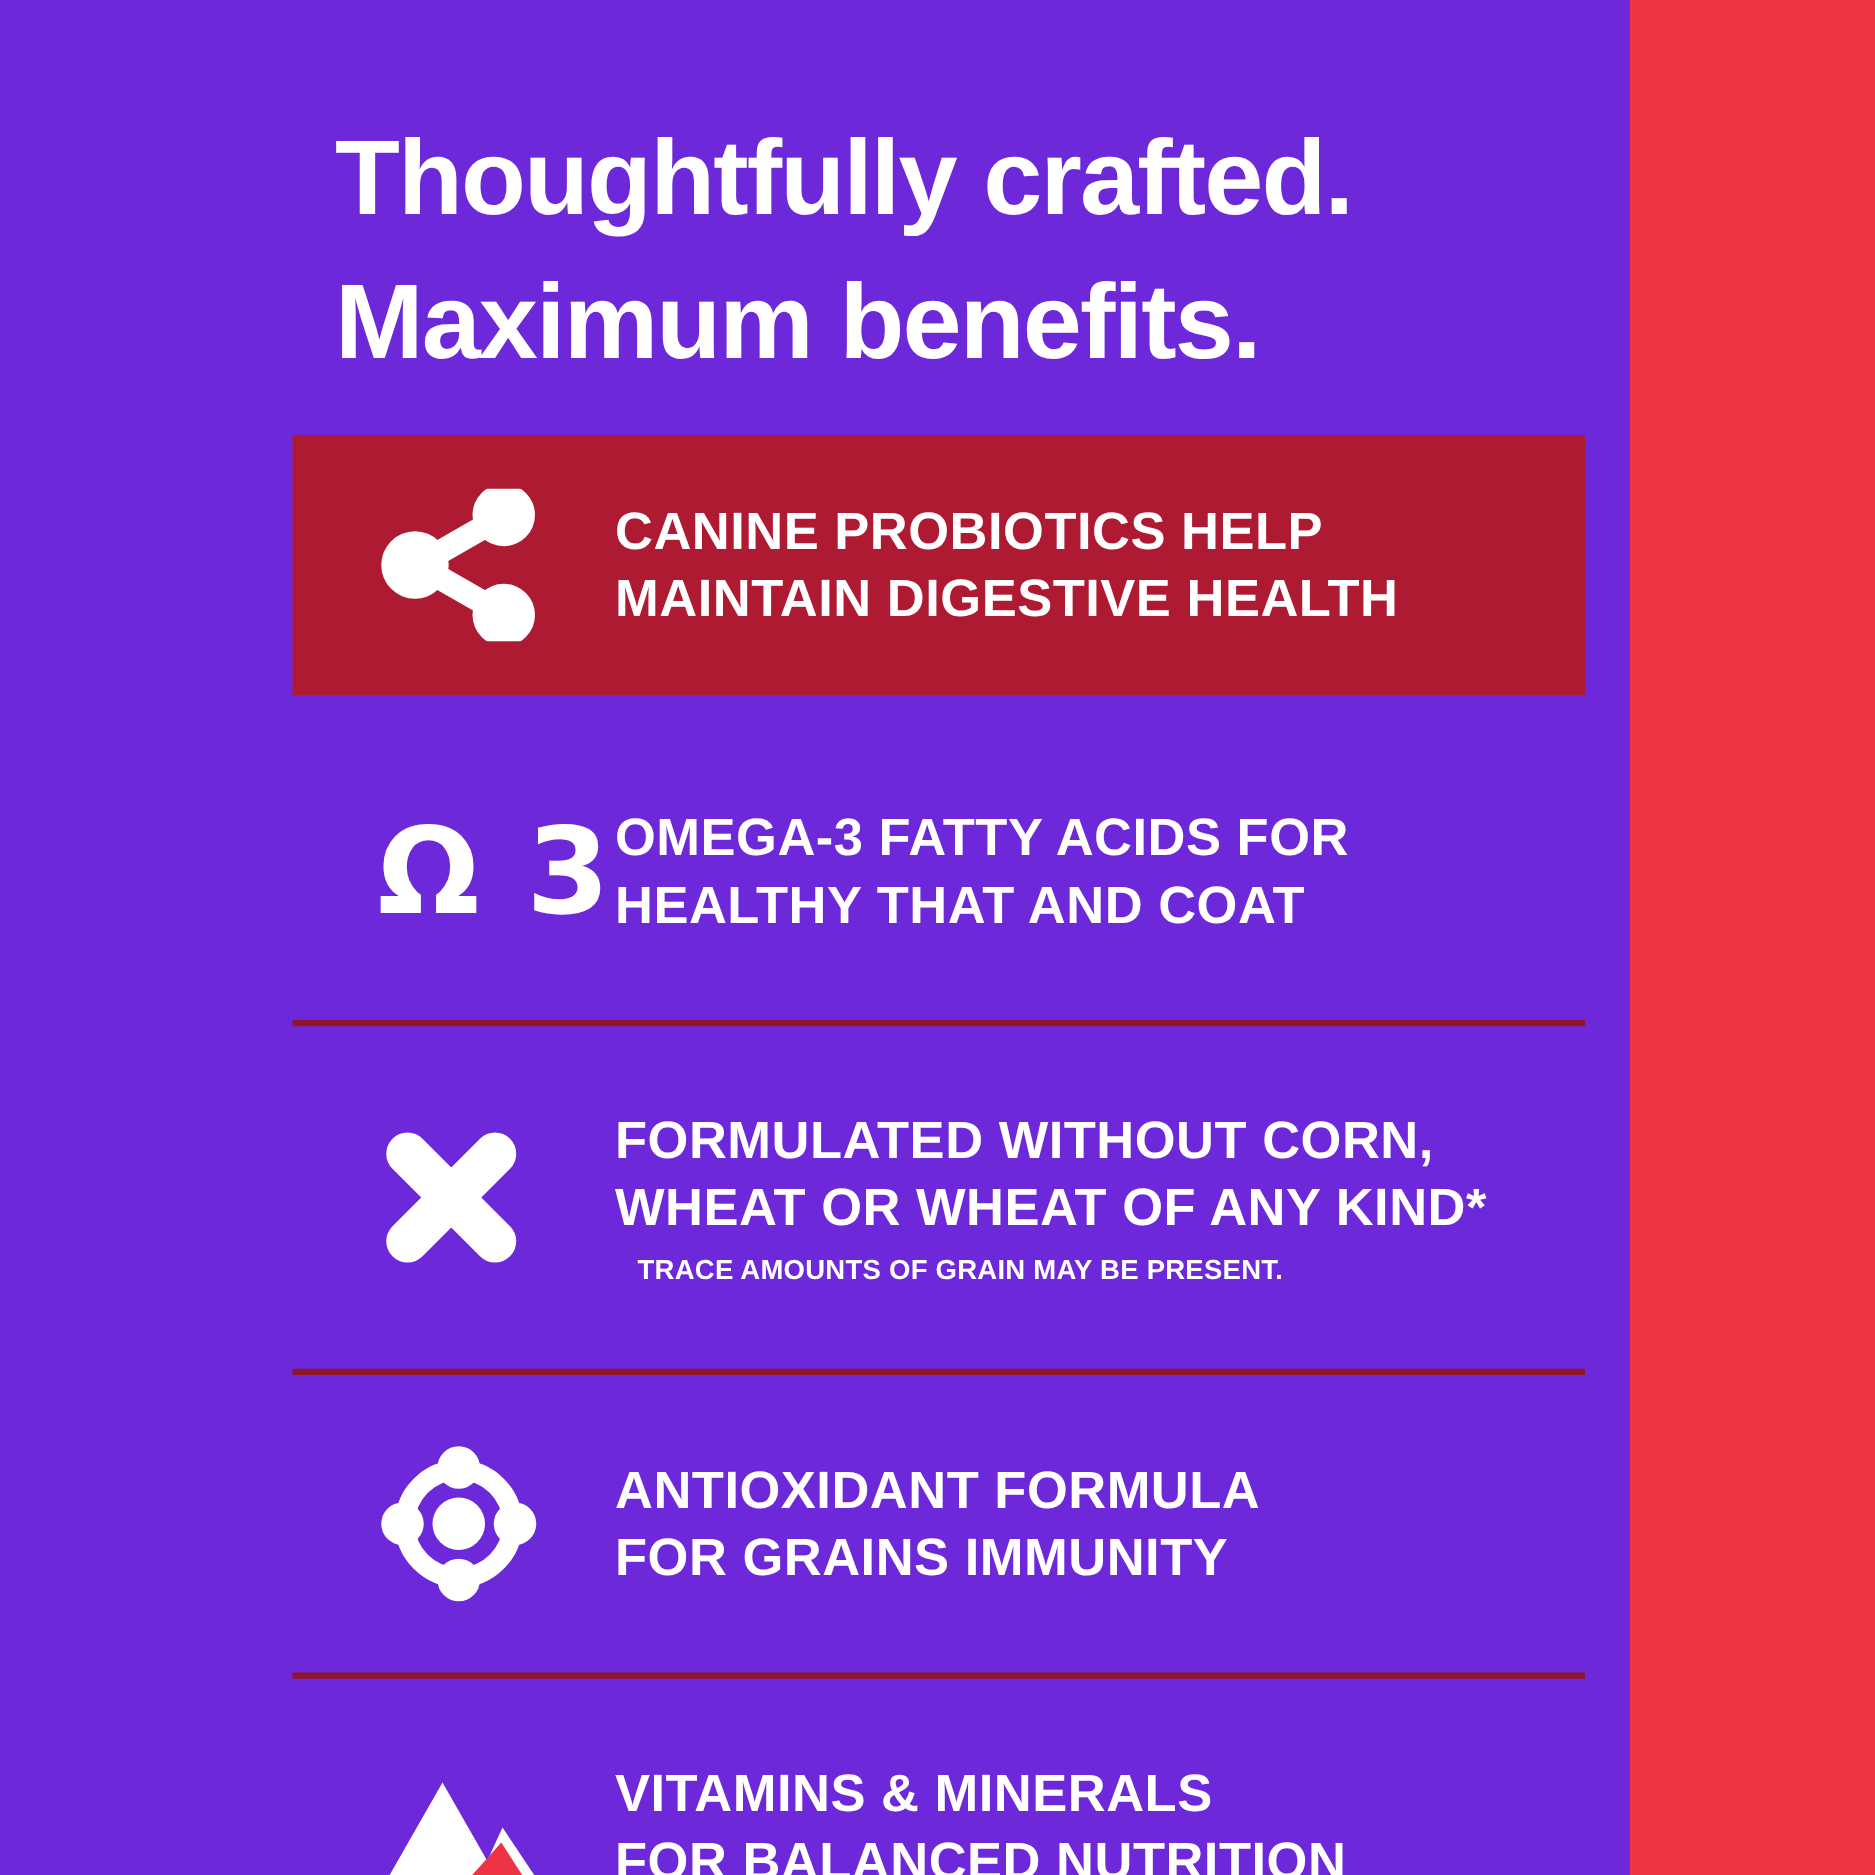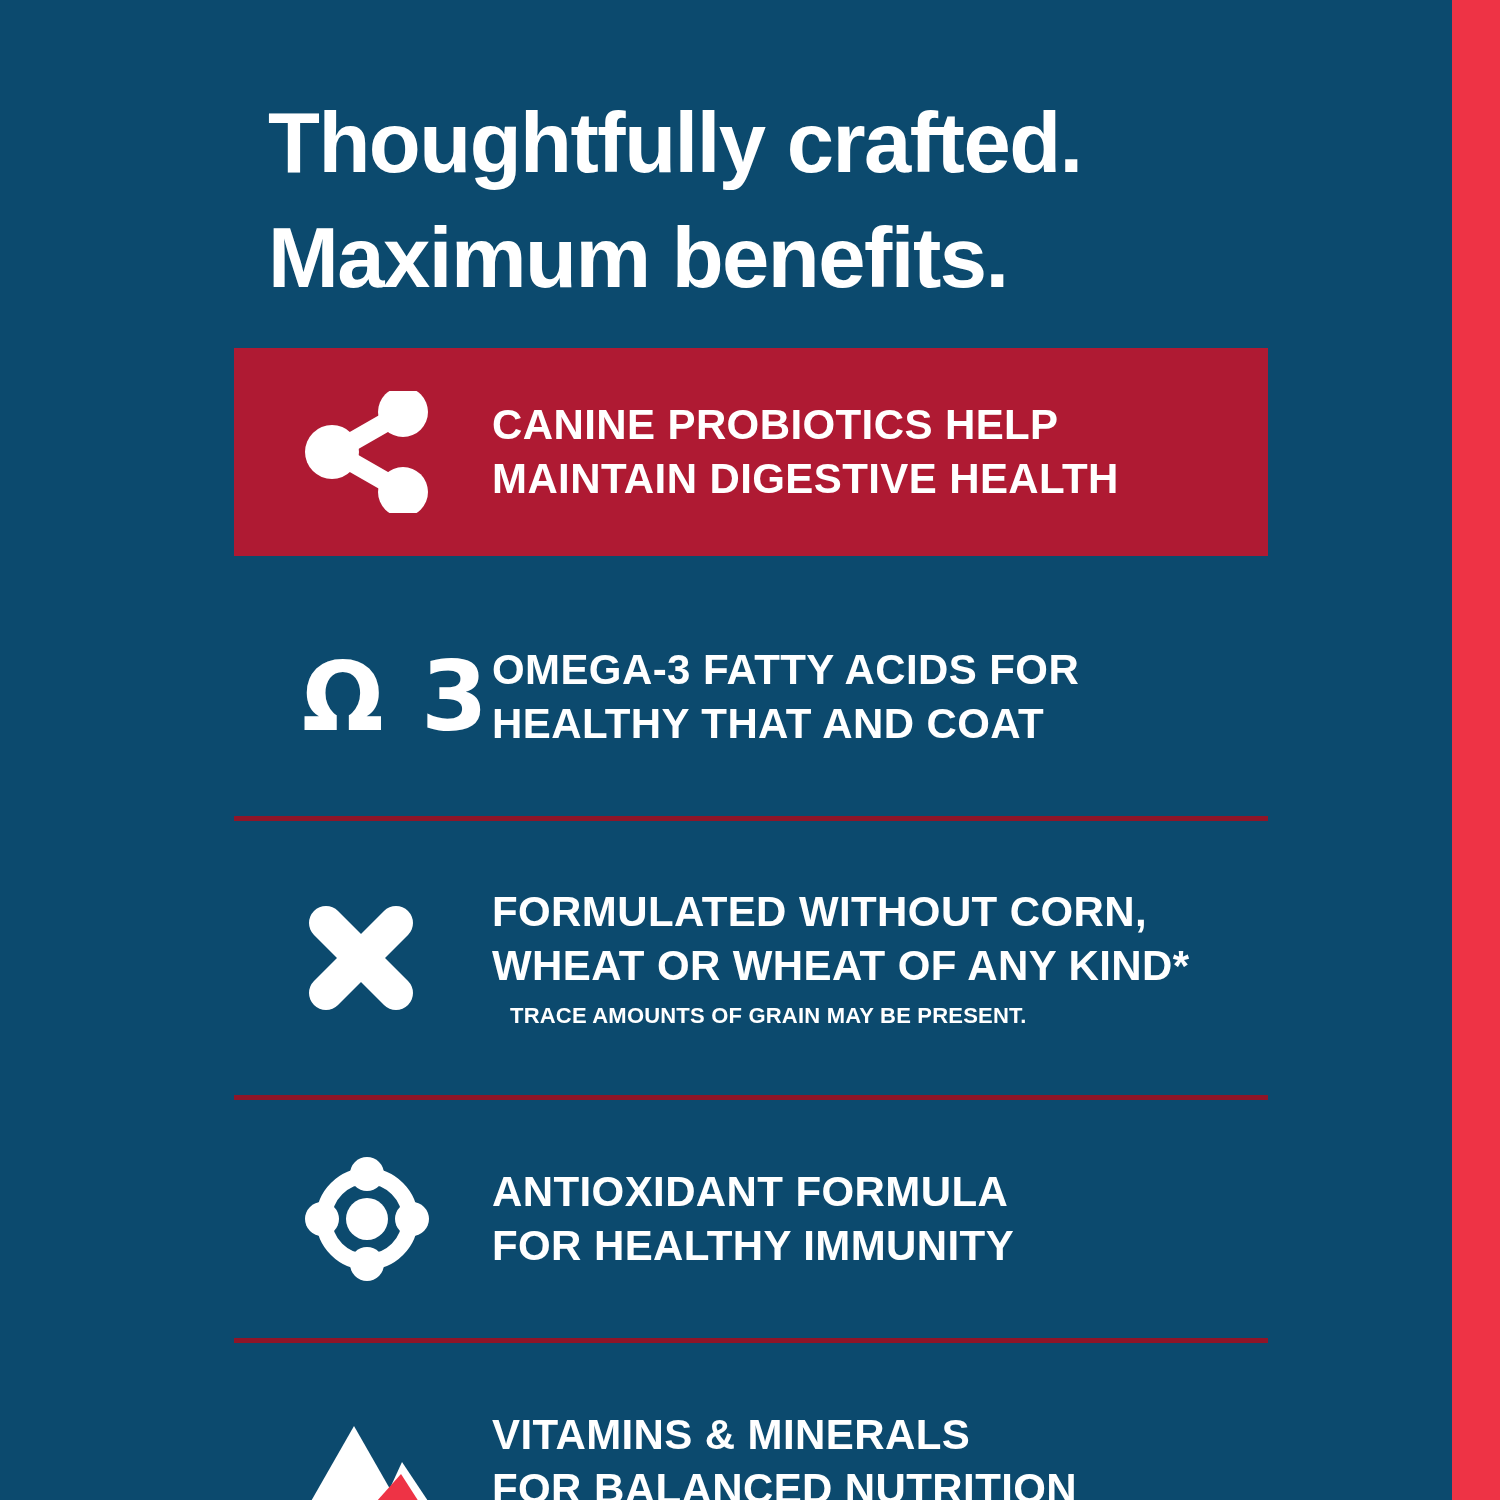--- a/index.html
+++ b/index.html
@@ -8,23 +8,23 @@
   }
   body {
     width: 1500px;
     height: 1500px;
     background: #EE3345;
     font-family: "Liberation Sans", sans-serif;
     overflow: hidden;
   }
   .poster {
     position: relative;
-    width: 1452px;
+    width: 1304px;
     height: 1500px;
-    background: #0c4a6e;
+    background: #6d28d9;
     box-sizing: border-box;
   }
 
   
   .headline {
     position: absolute;
     left: 268px;
     top: 86px;
     width: 1000px;
     color: #FFFFFF;
@@ -208,21 +208,21 @@
           <circle cx="65" cy="65" r="21" fill="#FFFFFF"></circle>
           <circle cx="65" cy="20" r="17" fill="#FFFFFF"></circle>
           <circle cx="65" cy="110" r="17" fill="#FFFFFF"></circle>
           <circle cx="20" cy="65" r="17" fill="#FFFFFF"></circle>
           <circle cx="110" cy="65" r="17" fill="#FFFFFF"></circle>
         </svg>
       </div>
       <div class="text-cell">
         <div class="feature-title">
           <span class="tline">ANTIOXIDANT FORMULA</span>
-          <span class="tline">FOR HEALTHY IMMUNITY</span>
+          <span class="tline">FOR GRAINS IMMUNITY</span>
         </div>
       </div>
     </div>
 
     <div class="spacer-sm"></div>
     <div class="divider"></div>
     <div class="spacer-sm"></div>
 
     <div class="feature-row plain">
       <div class="icon-cell">

